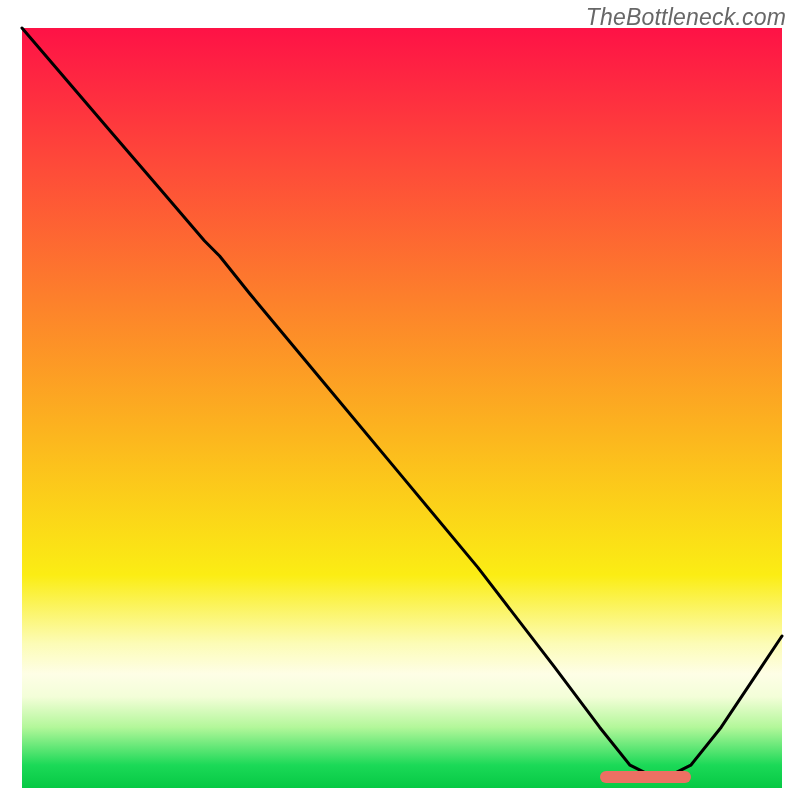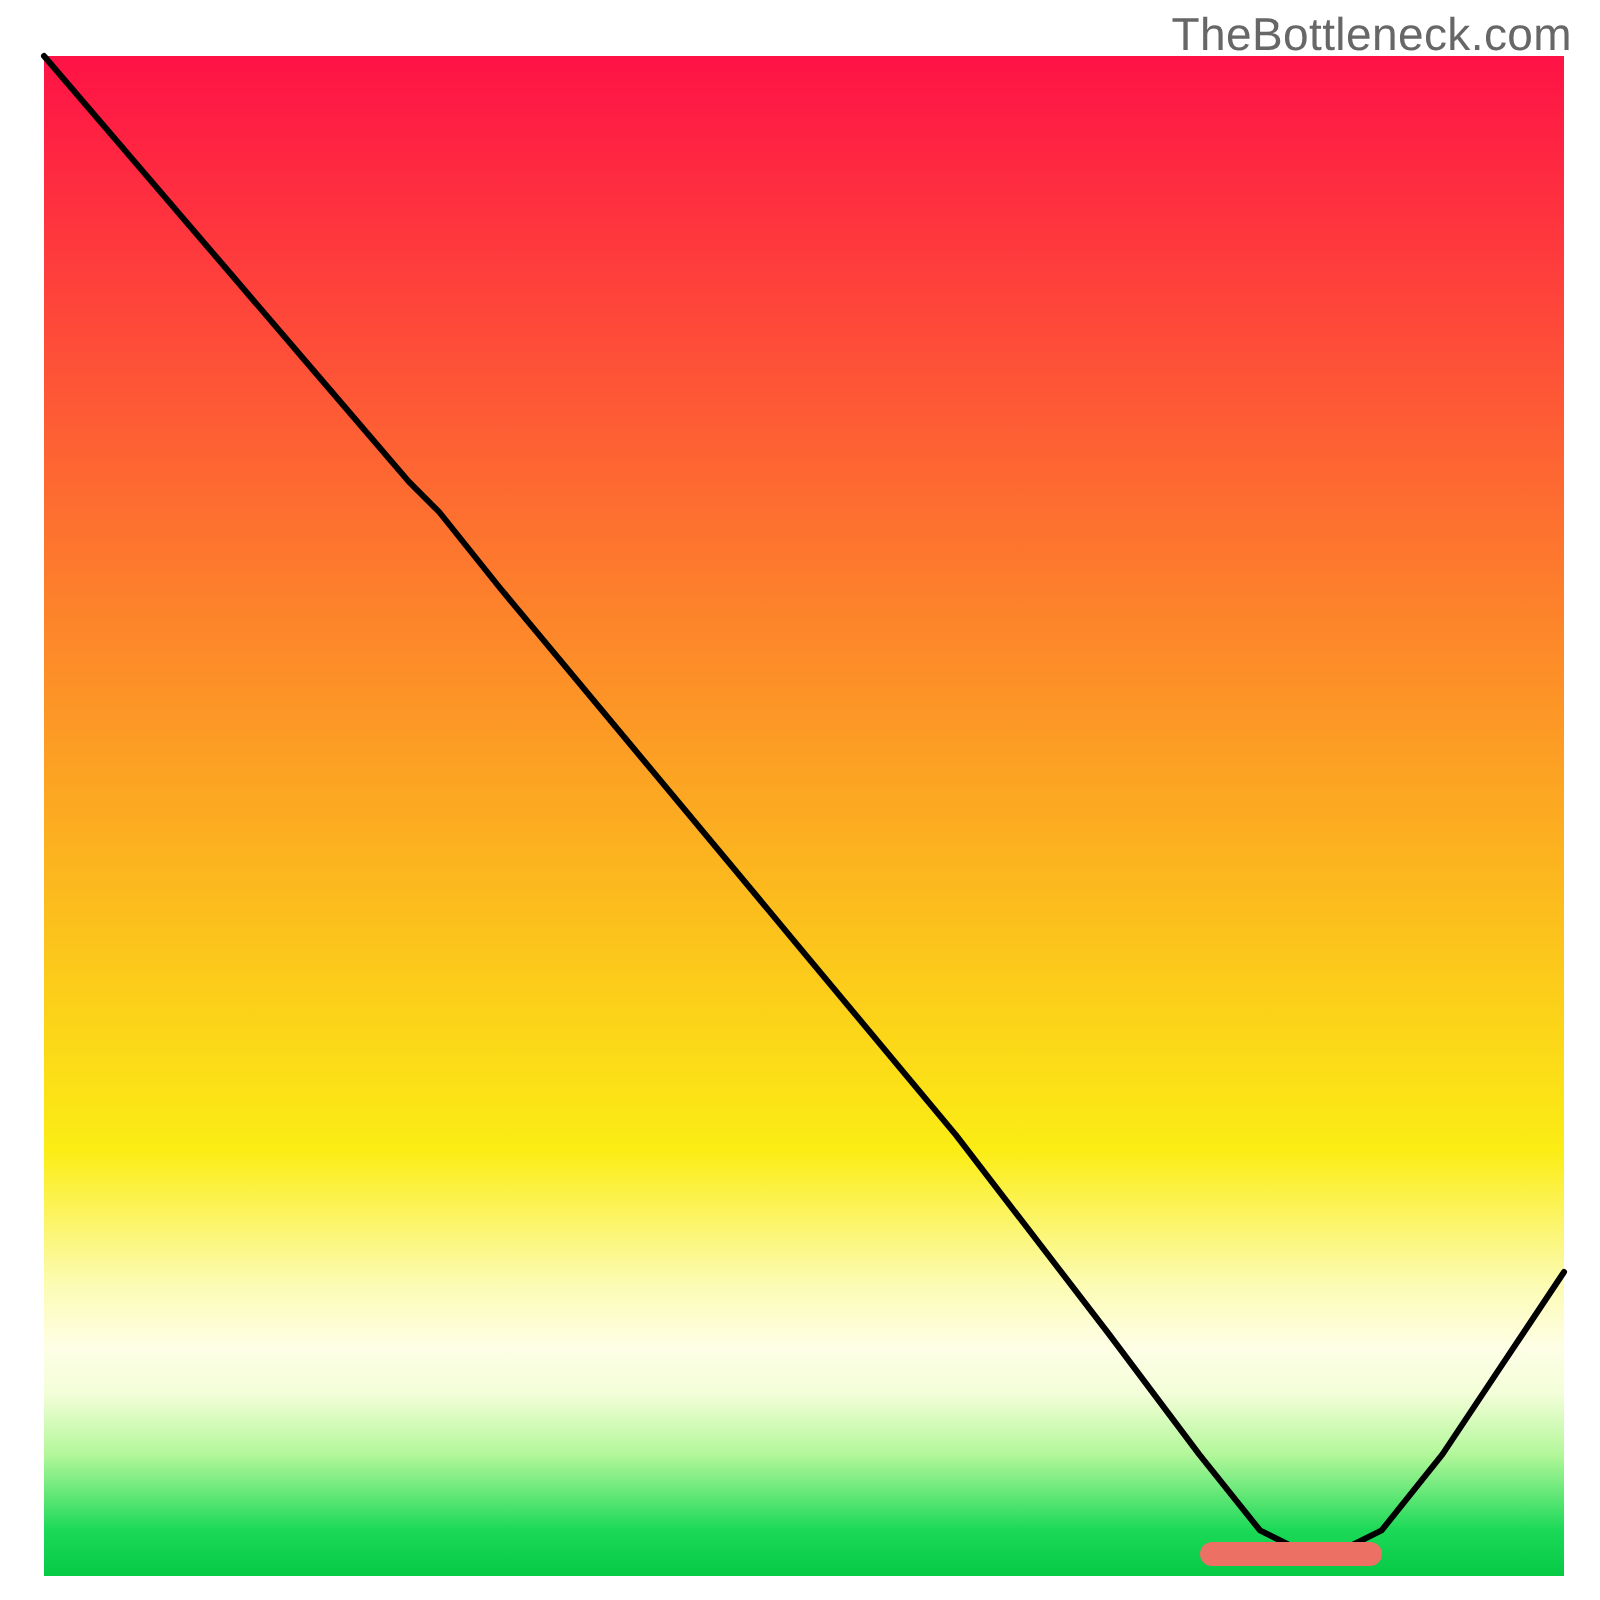--- a/index.html
+++ b/index.html
@@ -18,20 +18,21 @@
   }
   .watermark {
     position: absolute;
     top: 4px;
     right: 14px;
     color: #676767;
     font-size: 23px;
     font-weight: 400;
     letter-spacing: 0.2px;
     user-select: none;
+    font-style: italic;
   }
   .plot {
     position: absolute;
     left: 22px;
     top: 28px;
     width: 760px;
     height: 760px;
     background: linear-gradient(
       to bottom,
       #fe1246 0%,

